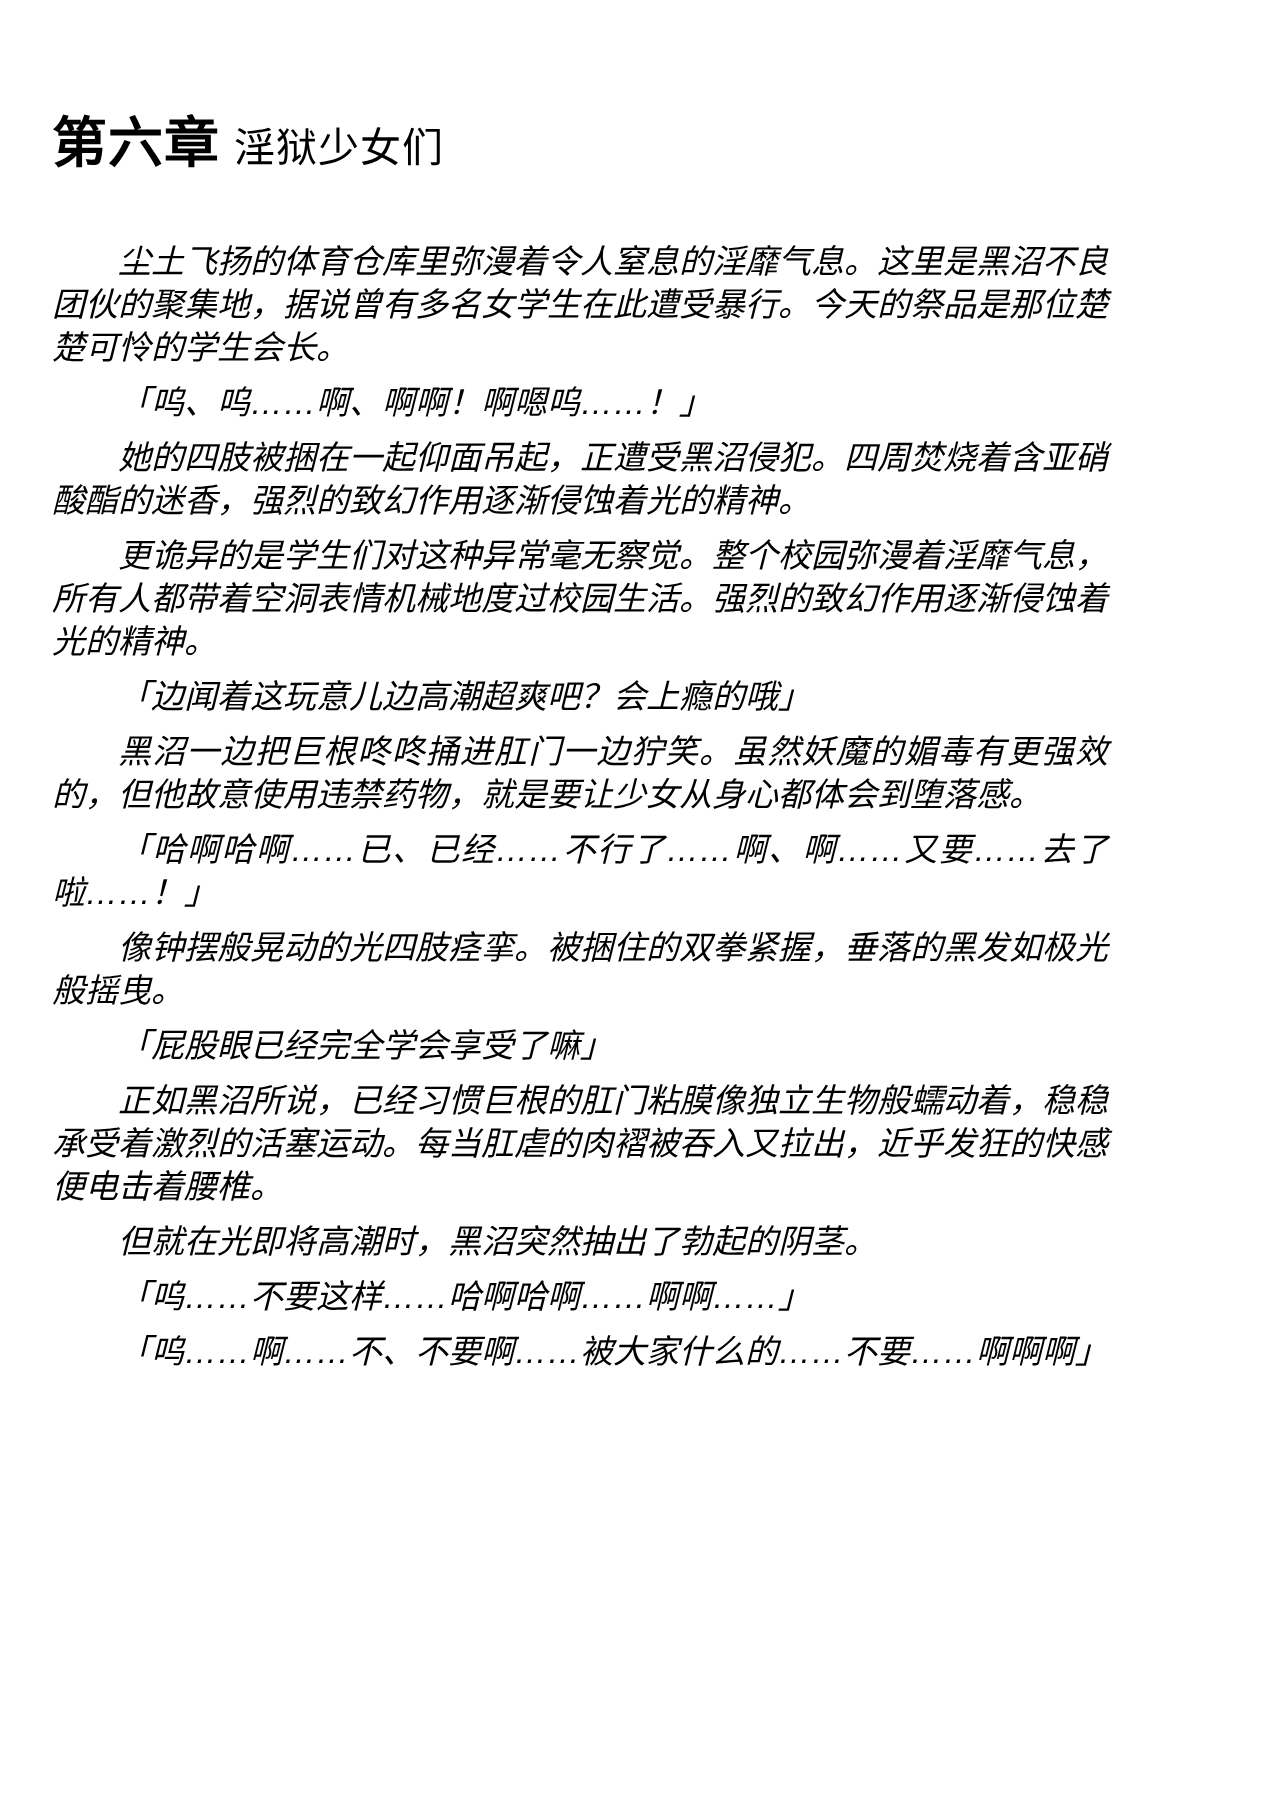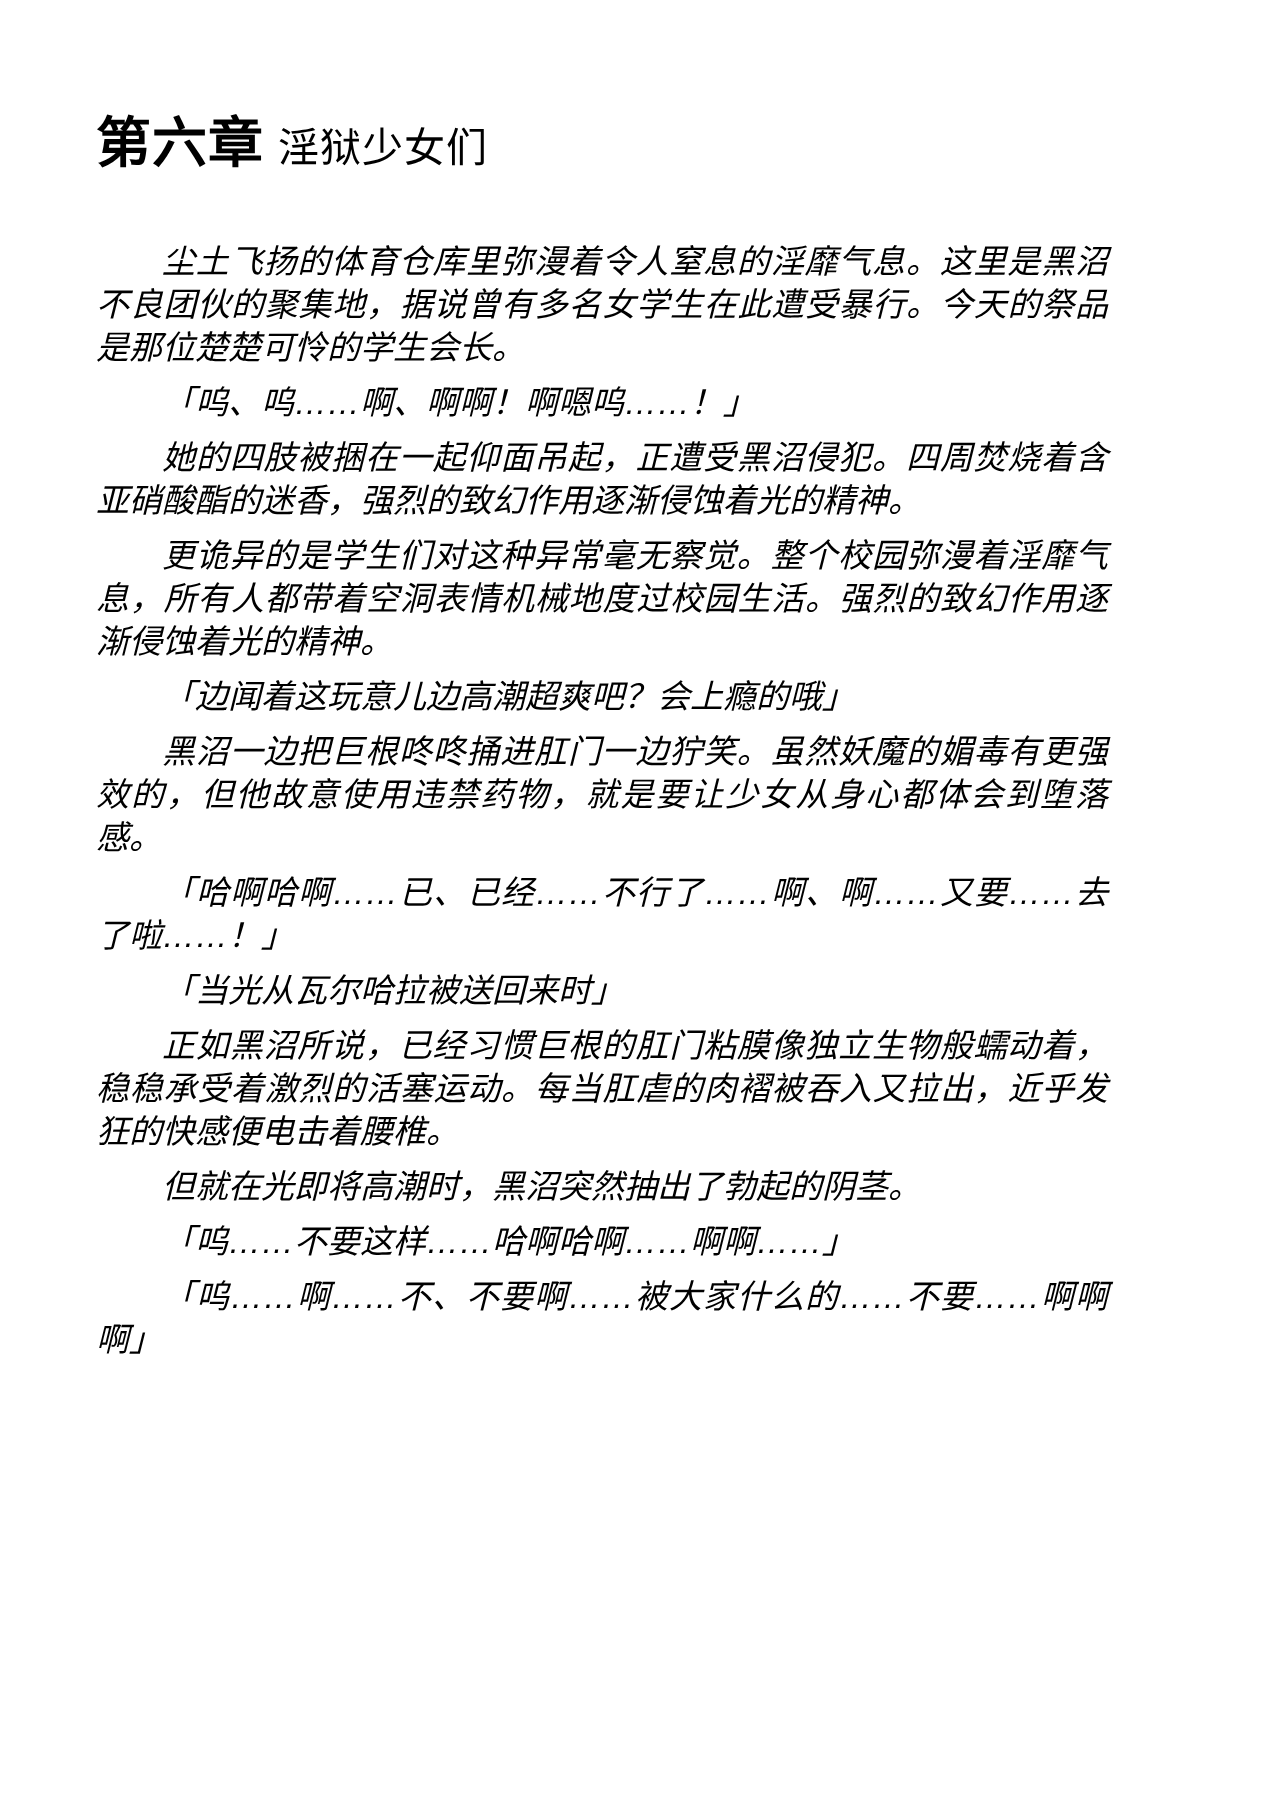--- a/index.html
+++ b/index.html
@@ -9,21 +9,21 @@
     color: #000000;
     font-family: "Liberation Sans", "DejaVu Sans", sans-serif;
   }
   .page {
     position: relative;
     width: 1192px;
     height: 1794px;
     background: #ffffff;
     overflow: hidden;
     box-sizing: border-box;
-    padding: 98px 84px 0 96px;
+    padding: 98px 84px 0 52px;
   }
   .chapter-heading {
     display: flex;
     align-items: baseline;
     white-space: nowrap;
     margin: 0;
   }
   .chapter-number {
     font-size: 55px;
     font-weight: 700;
@@ -59,19 +59,20 @@
   </h1>
 
   <div class="content">
     <p>尘土飞扬的体育仓库里弥漫着令人窒息的淫靡气息。这里是黑沼不良团伙的聚集地，据说曾有多名女学生在此遭受暴行。今天的祭品是那位楚楚可怜的学生会长。</p>
     <p>「呜、呜……啊、啊啊！啊嗯呜……！」</p>
     <p>她的四肢被捆在一起仰面吊起，正遭受黑沼侵犯。四周焚烧着含亚硝酸酯的迷香，强烈的致幻作用逐渐侵蚀着光的精神。</p>
     <p>更诡异的是学生们对这种异常毫无察觉。整个校园弥漫着淫靡气息，所有人都带着空洞表情机械地度过校园生活。强烈的致幻作用逐渐侵蚀着光的精神。</p>
     <p>「边闻着这玩意儿边高潮超爽吧？会上瘾的哦」</p>
     <p>黑沼一边把巨根咚咚捅进肛门一边狞笑。虽然妖魔的媚毒有更强效的，但他故意使用违禁药物，就是要让少女从身心都体会到堕落感。</p>
     <p>「哈啊哈啊……已、已经……不行了……啊、啊……又要……去了啦……！」</p>
-    <p>「当光从瓦尔哈拉被送回来时」</p>
+    <p>像钟摆般晃动的光四肢痉挛。被捆住的双拳紧握，垂落的黑发如极光般摇曳。</p>
+    <p>「屁股眼已经完全学会享受了嘛」</p>
     <p>正如黑沼所说，已经习惯巨根的肛门粘膜像独立生物般蠕动着，稳稳承受着激烈的活塞运动。每当肛虐的肉褶被吞入又拉出，近乎发狂的快感便电击着腰椎。</p>
     <p>但就在光即将高潮时，黑沼突然抽出了勃起的阴茎。</p>
     <p>「呜……不要这样……哈啊哈啊……啊啊……」</p>
     <p>「呜……啊……不、不要啊……被大家什么的……不要……啊啊啊」</p>
   </div>
 </div>
 
 </body></html>

